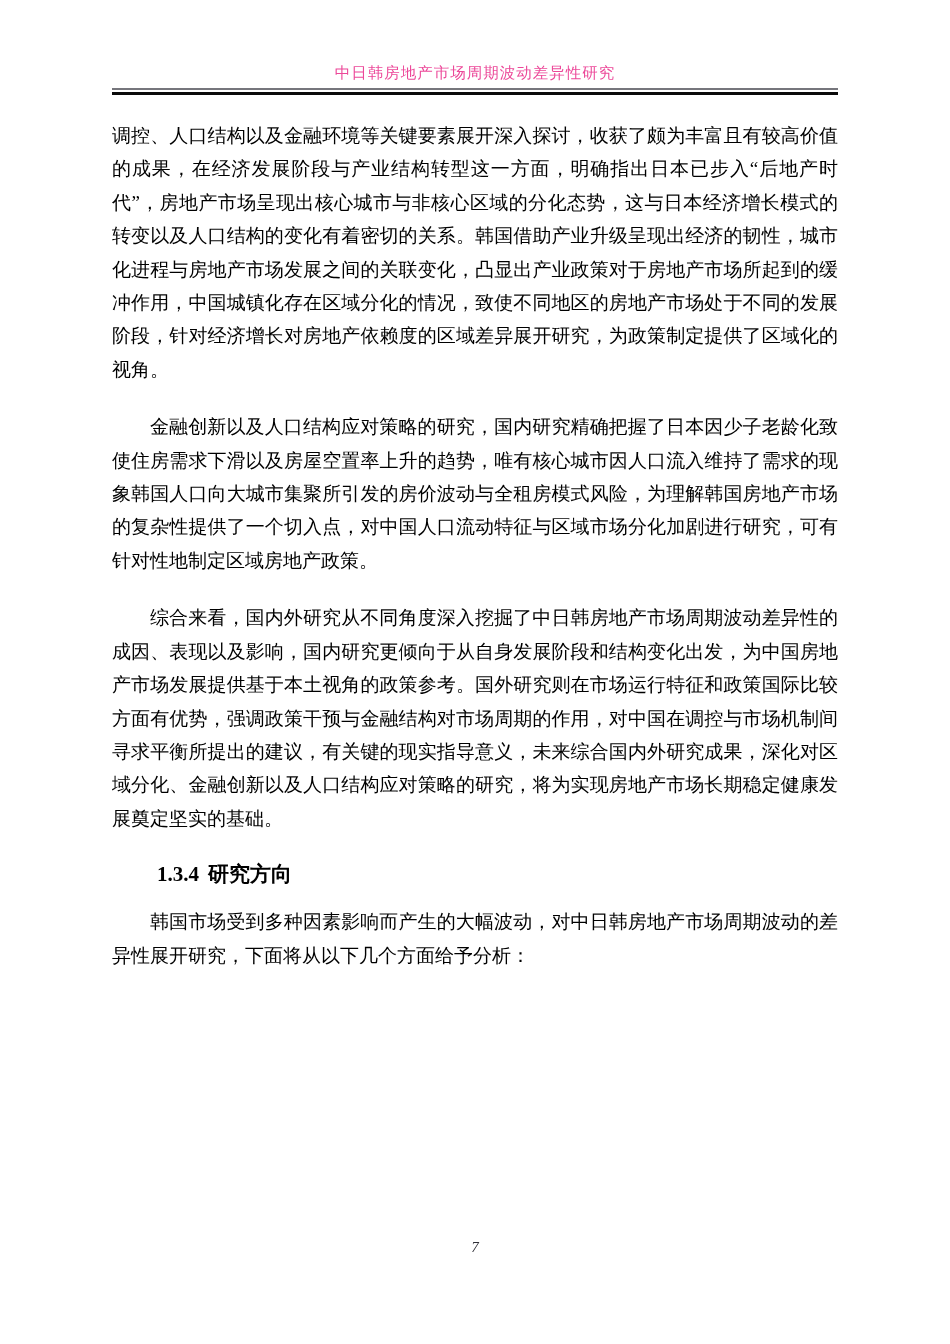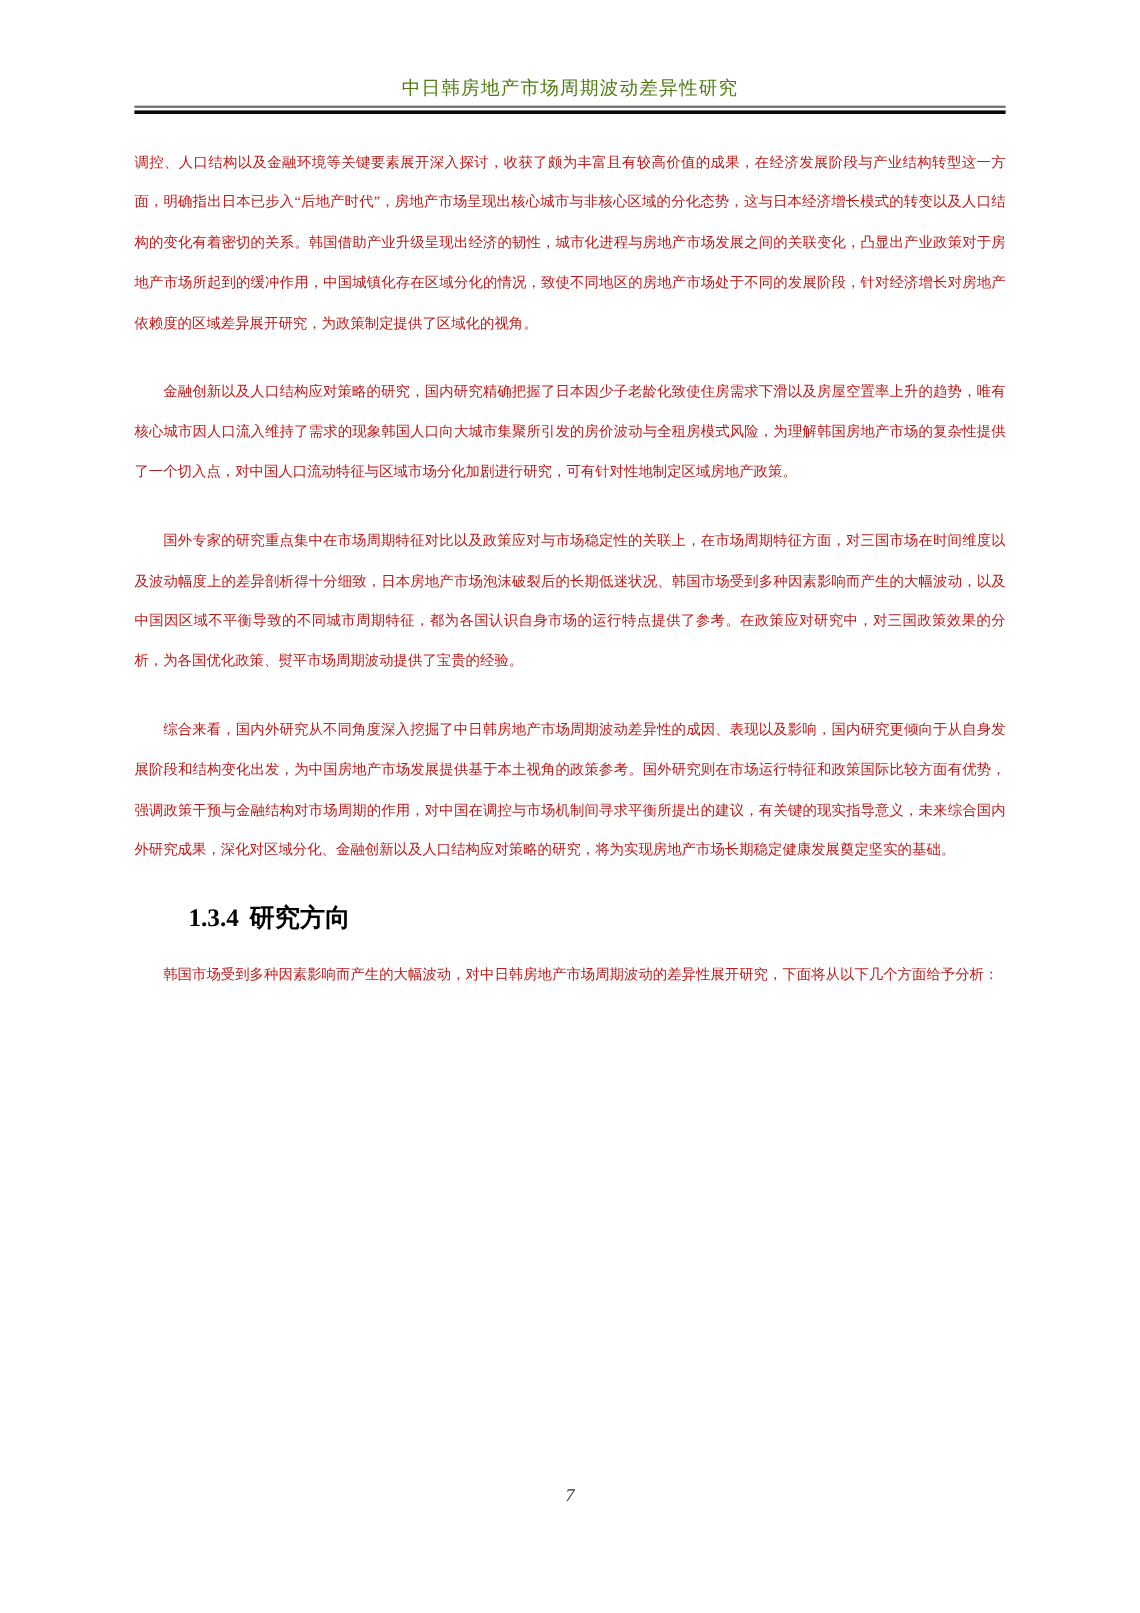--- a/index.html
+++ b/index.html
@@ -13,40 +13,40 @@
     font-family: "Liberation Serif", "DejaVu Serif", serif;
     overflow: hidden;
   }
   .page-header {
     padding-top: 63px;
     text-align: center;
   }
   .header-title {
     font-size: 15.5px;
     letter-spacing: 1px;
-    color: #4d7c0f;
+    color: #ec4899;
   }
   .double-rule {
     width: 726px;
     margin: 4px 0 0 112px;
   }
   .rule-light { height: 2px; background: #76767c; }
   .rule-gap   { height: 2px; background: transparent; }
   .rule-dark  { height: 3px; background: #0a0a0a; }
   .content {
     width: 726px;
     margin: 24px 0 0 112px;
   }
   .para {
-    font-size: 12px;
+    font-size: 19px;
     line-height: 33.4px;
     text-align: justify;
     text-justify: inter-ideograph;
     text-indent: 2em;
-    color: #b91c1c;
+    color: #000000;
     margin-bottom: 24px;
   }
   .para.continuation { text-indent: 0; }
   .section-heading {
     margin: 2px 0 16px 45px;
     font-size: 21px;
     line-height: 30px;
     font-weight: bold;
     color: #000000;
   }
@@ -79,21 +79,20 @@
     <div class="rule-gap"></div>
     <div class="rule-dark"></div>
   </div>
 
   <div class="content">
 
     <p class="para continuation">调控、人口结构以及金融环境等关键要素展开深入探讨，收获了颇为丰富且有较高价值的成果，在经济发展阶段与产业结构转型这一方面，明确指出日本已步入“后地产时代”，房地产市场呈现出核心城市与非核心区域的分化态势，这与日本经济增长模式的转变以及人口结构的变化有着密切的关系。韩国借助产业升级呈现出经济的韧性，城市化进程与房地产市场发展之间的关联变化，凸显出产业政策对于房地产市场所起到的缓冲作用，中国城镇化存在区域分化的情况，致使不同地区的房地产市场处于不同的发展阶段，针对经济增长对房地产依赖度的区域差异展开研究，为政策制定提供了区域化的视角。</p>
 
     <p class="para">金融创新以及人口结构应对策略的研究，国内研究精确把握了日本因少子老龄化致使住房需求下滑以及房屋空置率上升的趋势，唯有核心城市因人口流入维持了需求的现象韩国人口向大城市集聚所引发的房价波动与全租房模式风险，为理解韩国房地产市场的复杂性提供了一个切入点，对中国人口流动特征与区域市场分化加剧进行研究，可有针对性地制定区域房地产政策。</p>
 
-    <p class="para">国外专家的研究重点集中在市场周期特征对比以及政策应对与市场稳定性的关联上，在市场周期特征方面，对三国市场在时间维度以及波动幅度上的差异剖析得十分细致，日本房地产市场泡沫破裂后的长期低迷状况、韩国市场受到多种因素影响而产生的大幅波动，以及中国因区域不平衡导致的不同城市周期特征，都为各国认识自身市场的运行特点提供了参考。在政策应对研究中，对三国政策效果的分析，为各国优化政策、熨平市场周期波动提供了宝贵的经验。</p>
 
     <p class="para">综合来看，国内外研究从不同角度深入挖掘了中日韩房地产市场周期波动差异性的成因、表现以及影响，国内研究更倾向于从自身发展阶段和结构变化出发，为中国房地产市场发展提供基于本土视角的政策参考。国外研究则在市场运行特征和政策国际比较方面有优势，强调政策干预与金融结构对市场周期的作用，对中国在调控与市场机制间寻求平衡所提出的建议，有关键的现实指导意义，未来综合国内外研究成果，深化对区域分化、金融创新以及人口结构应对策略的研究，将为实现房地产市场长期稳定健康发展奠定坚实的基础。</p>
 
     <h2 class="section-heading">
       <span class="heading-number">1.3.4</span><span class="heading-title">研究方向</span>
     </h2>
 
     <p class="para">韩国市场受到多种因素影响而产生的大幅波动，对中日韩房地产市场周期波动的差异性展开研究，下面将从以下几个方面给予分析：</p>
 
   </div>

